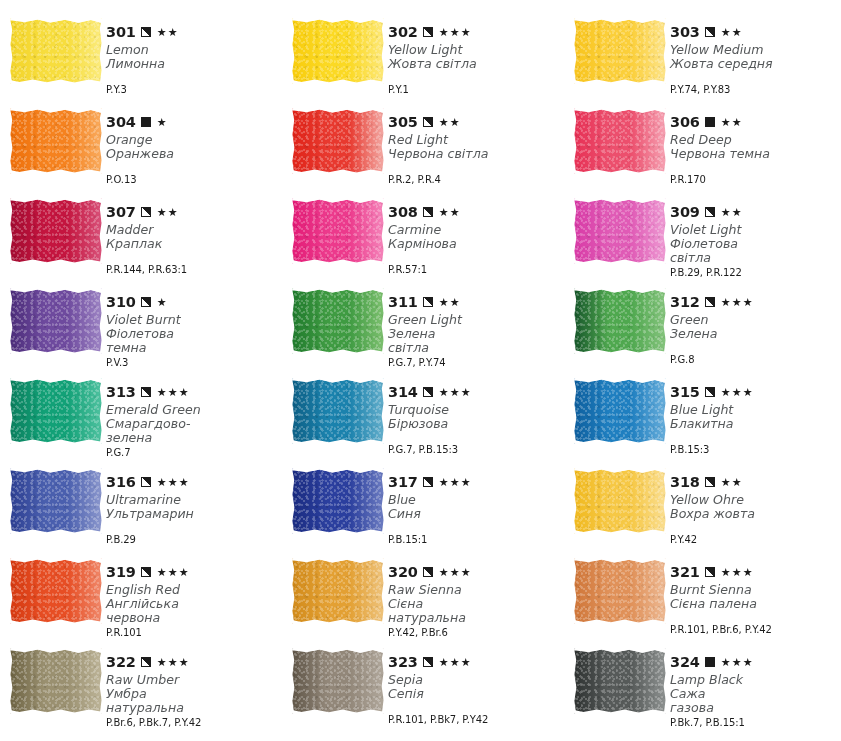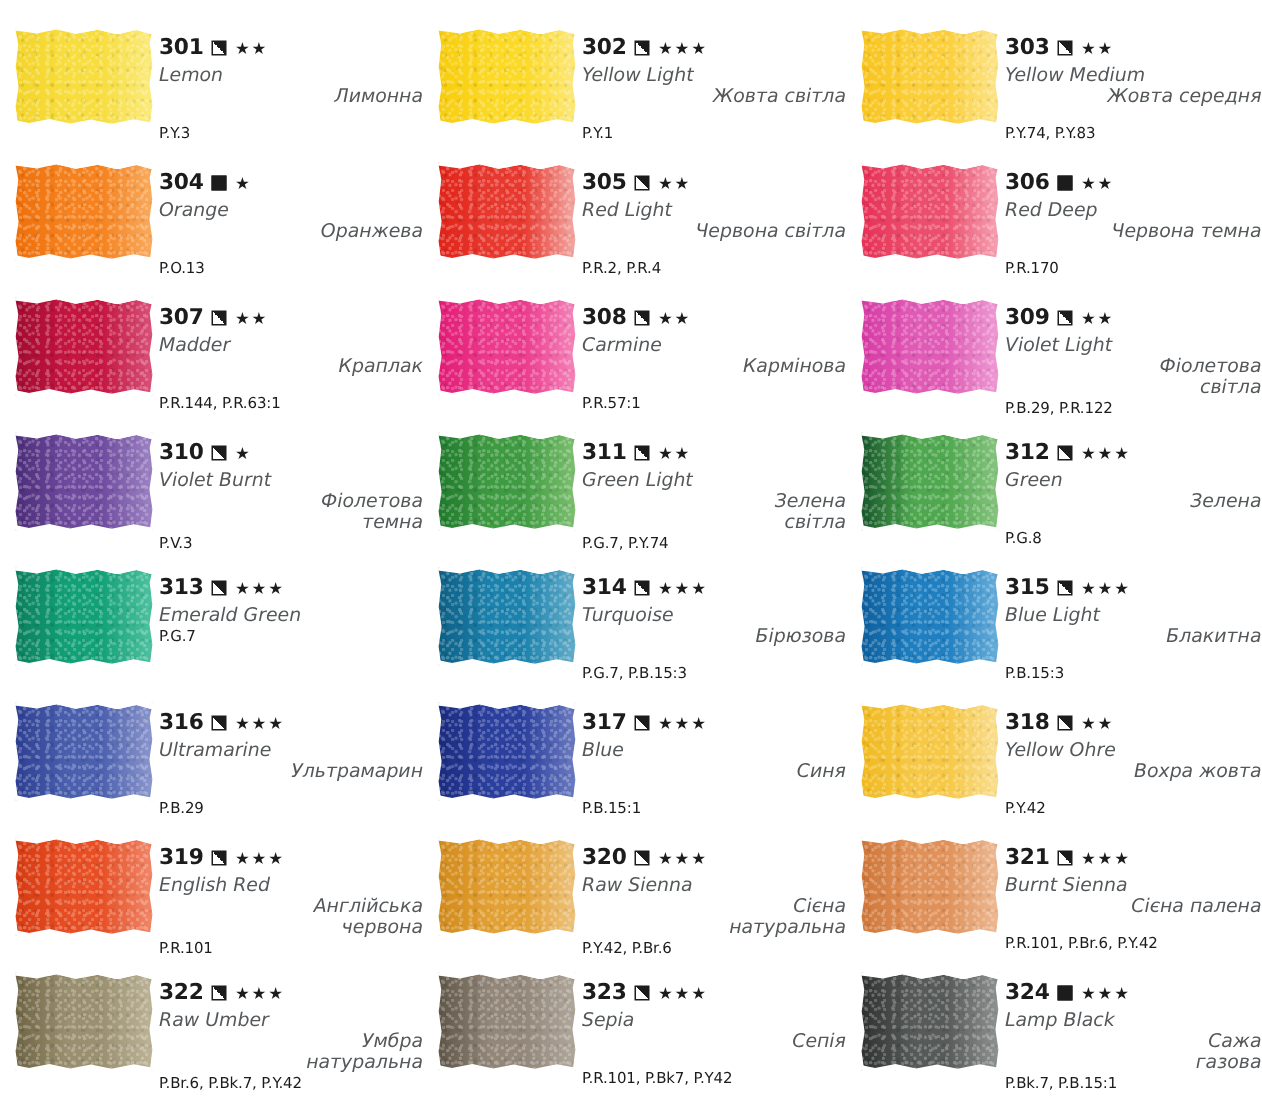--- a/index.html
+++ b/index.html
@@ -123,21 +123,21 @@
     line-height: 1;
     white-space: nowrap;
   }
   .name-en, .name-ua {
     font-size: 12.6px;
     color: #55585a;
     line-height: 1.12;
     white-space: pre-line;
     font-style: italic;
   }
-  .name-ua { margin-bottom: 2px; text-align: right; }
+  .name-ua { margin-bottom: 2px; }
   .pigment {
     font-size: 10px;
     font-weight: normal;
     color: #1c1c1c;
     letter-spacing: -0.1px;
     margin-top: 2px;
     white-space: nowrap;
   }
   .spacer-gap { height: 9px; }
 </style>
@@ -458,20 +458,22 @@
       </div>
       <div class="info">
         <div class="hdr">
           <span class="code">313</span>
           <span class="transp half">
             <i></i>
           </span>
           <span class="stars">★★★</span>
         </div>
         <div class="name-en">Emerald Green</div>
+        <div class="name-ua">Смарагдово-
+зелена</div>
         <div class="pigment">P.G.7</div>
       </div>
     </div>
     <div class="cell">
       <div class="swatch-wrap">
         <div class="swatch">
           <div class="base" style="background: linear-gradient(to right, rgb(13, 95, 133) 0%, rgb(27, 130, 173) 38%, rgb(27, 130, 173) 62%, rgb(99, 174, 203) 100%);"></div>
           <div class="grain"></div>
           <div class="edge-t"></div>
           <div class="edge-b"></div>

